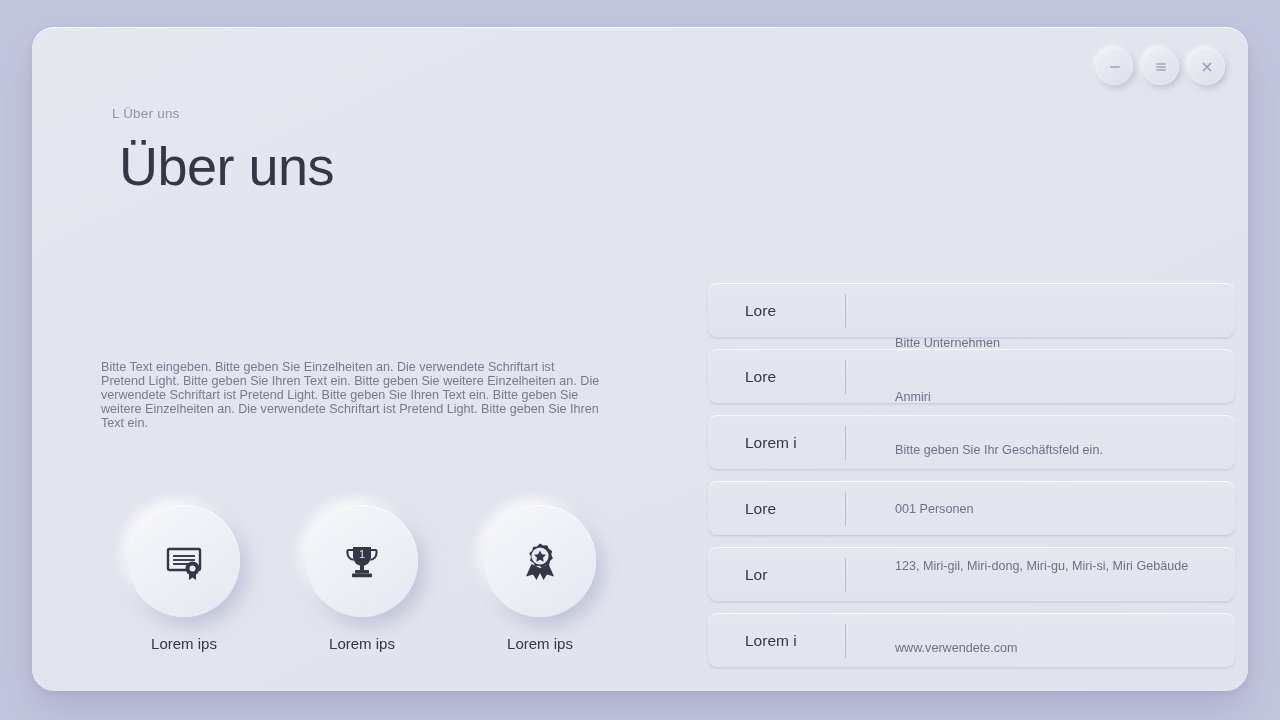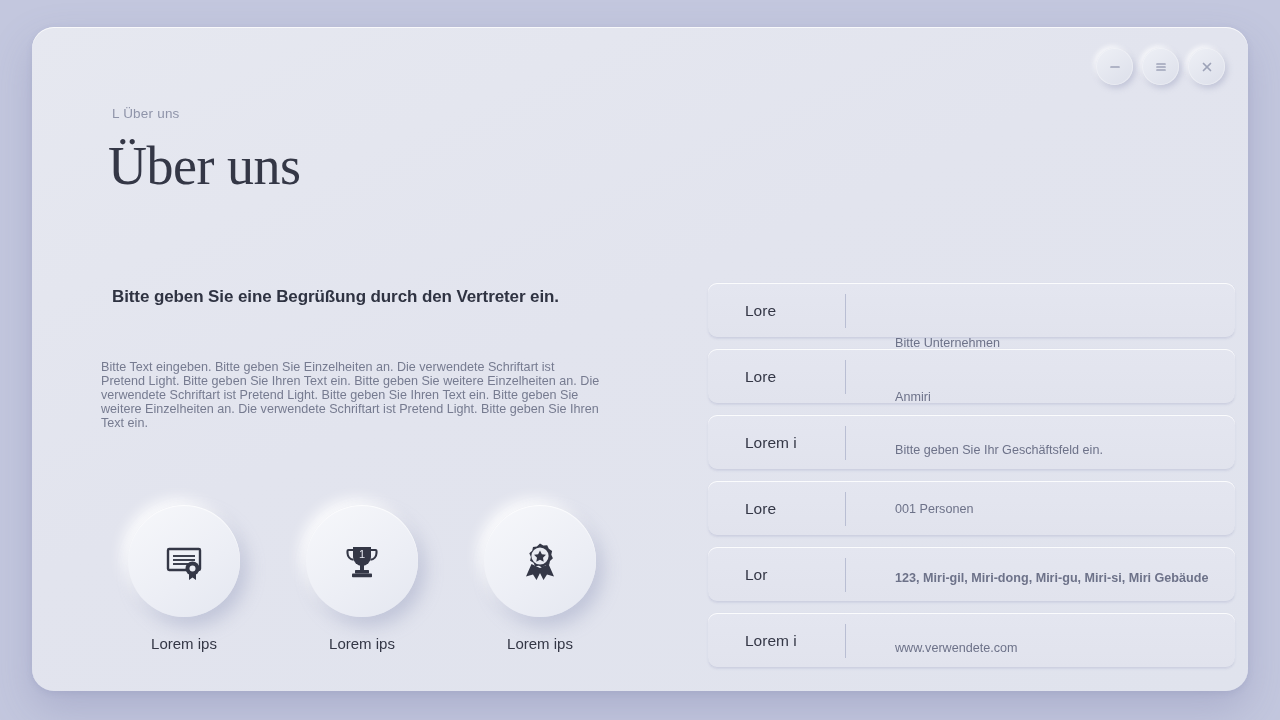--- a/index.html
+++ b/index.html
@@ -65,28 +65,27 @@
   #eyebrow {
     position: absolute;
     left: 80px;
     top: 79px;
     font-size: 13.5px;
     color: #8f94a9;
     letter-spacing: 0.2px;
   }
   #page-title {
     position: absolute;
-    left: 76px;
+    left: 87px;
     top: 106px;
     font-size: 54px;
     line-height: 66px;
     font-weight: 400;
     color: #343746;
     letter-spacing: -0.5px;
-    font-family: Liberation Serif, serif;
   }
 
   
   #greeting-heading {
     position: absolute;
     left: 80px;
     top: 260px;
     font-size: 17px;
     font-weight: 700;
     color: #2f3342;
@@ -185,21 +184,21 @@
     color: #6d melt;
     color: #6d7289;
     white-space: nowrap;
   }
 
   
   .v-r1 { top: 53px; }
   .v-r2 { top: 41px; text-align: center; }
   .v-r3 { top: 28px; }
   .v-r4 { top: 21px; }
-  .v-r5 { top: 24px; font-weight: bold; }
+  .v-r5 { top: 12px; }
   .v-r6 { top: 28px; }
 </style>
 </head>
 <body>
 
 <div id="stage">
 
   <div id="card">
 
     <div id="window-controls">
@@ -225,21 +224,20 @@
             <line class="win-glyph" x1="5.5" y1="5.5" x2="12.5" y2="12.5"></line>
             <line class="win-glyph" x1="12.5" y1="5.5" x2="5.5" y2="12.5"></line>
           </svg>
         </span>
       </div>
     </div>
 
     <div id="eyebrow">L Über uns</div>
     <div id="page-title">Über uns</div>
 
-    <div id="greeting-heading">Bitte geben Sie eine Begrüßung durch den Vertreter ein.</div>
     <div id="body-copy">Bitte Text eingeben. Bitte geben Sie Einzelheiten an. Die verwendete Schriftart ist Pretend Light. Bitte geben Sie Ihren Text ein. Bitte geben Sie weitere Einzelheiten an. Die verwendete Schriftart ist Pretend Light. Bitte geben Sie Ihren Text ein. Bitte geben Sie weitere Einzelheiten an. Die verwendete Schriftart ist Pretend Light. Bitte geben Sie Ihren Text ein.</div>
 
     <div id="features">
 
       <div class="feature">
         <div class="feature-circle">
           <span>
             <svg width="46" height="46" viewBox="0 0 46 46">
               <rect x="7" y="11" width="32" height="21" rx="1.2" fill="none" stroke="#343746" stroke-width="2.4"></rect>
               <line x1="12" y1="18" x2="34" y2="18" stroke="#343746" stroke-width="1.9"></line>

